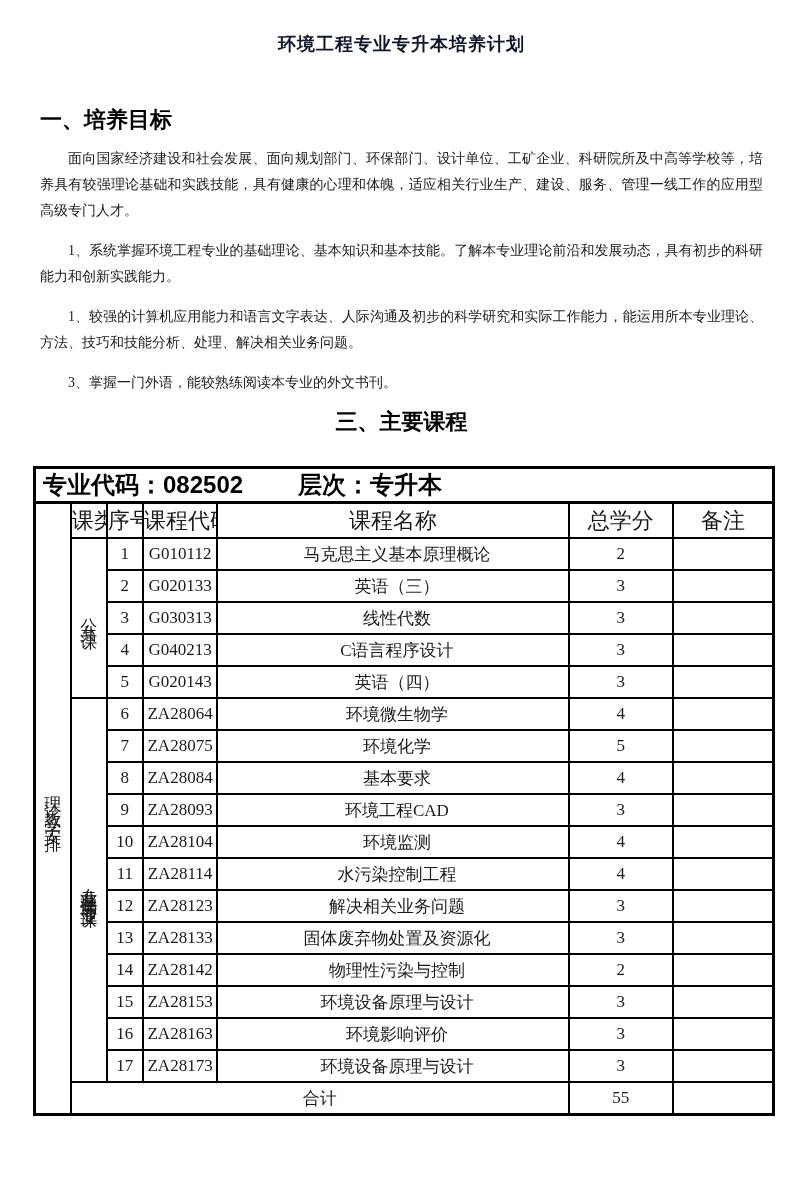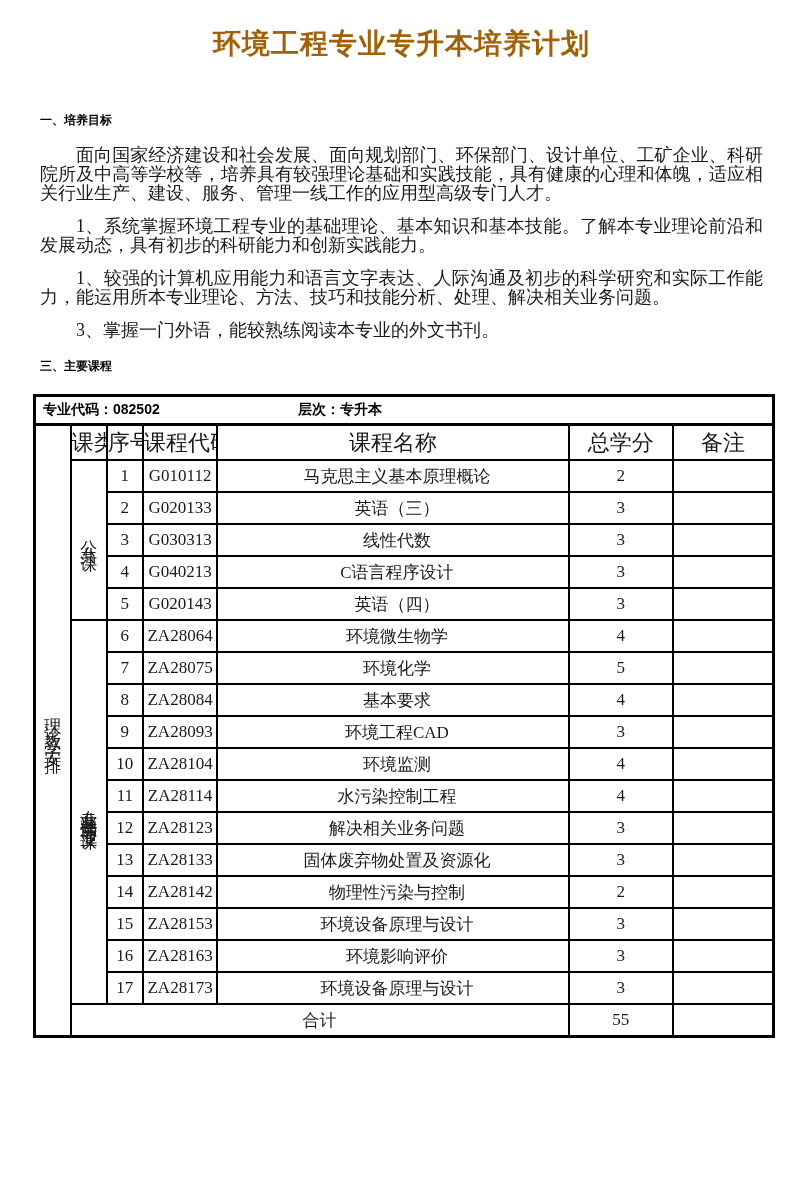--- a/index.html
+++ b/index.html
@@ -12,42 +12,42 @@
     color: #1a1a1a;
     font-family: "Liberation Serif", "DejaVu Serif", serif;
     overflow: hidden;
     box-sizing: border-box;
     padding: 28px 37px 0 40px;
   }
   .doc-title {
     text-align: center;
     font-family: "Liberation Sans", "DejaVu Sans", sans-serif;
     font-weight: bold;
-    font-size: 28px;
+    font-size: 18px;
     line-height: 32px;
-    color: #a16207;
+    color: #0f172a;
     margin: 0 0 48px 0;
     letter-spacing: 1px;
   }
   .sec-heading {
     font-family: "Liberation Sans", "DejaVu Sans", sans-serif;
     font-weight: bold;
-    font-size: 12px;
+    font-size: 22px;
     line-height: 24px;
     color: #000;
     margin: 0 0 14px 0;
   }
   .para {
-    font-size: 18px;
-    line-height: 19px;
+    font-size: 14px;
+    line-height: 26px;
     text-indent: 2em;
     text-align: justify;
     margin: 0 0 14px 0;
   }
-  .h3-gap { margin-bottom: 16px; }
+  .h3-gap { margin-bottom: 32px; text-align: center; }
 
   
   table.course-table {
     border-collapse: collapse;
     table-layout: fixed;
     width: 742px;
     margin-left: -7px; 
     border: 3px solid #000;
     font-size: 17px;
     color: #1a1a1a;
@@ -60,21 +60,21 @@
     overflow: hidden;
     white-space: nowrap;
     font-weight: normal;
   }
   .meta-row td {
     height: 26px;
     text-align: left;
     border-bottom: 3px solid #000;
     font-family: "Liberation Sans", "DejaVu Sans", sans-serif;
     font-weight: bold;
-    font-size: 14px;
+    font-size: 24px;
     color: #000;
     padding-left: 7px;
   }
   .meta-code { display: inline-block; width: 255px; }
   .head-row th { height: 33px; font-size: 22px; }
   .data-row td { height: 30px; }
   .name-cell { text-align: right; padding-left: 8px !important; }
   .vcell { vertical-align: middle; }
   .vtext {
     display: inline-block;

